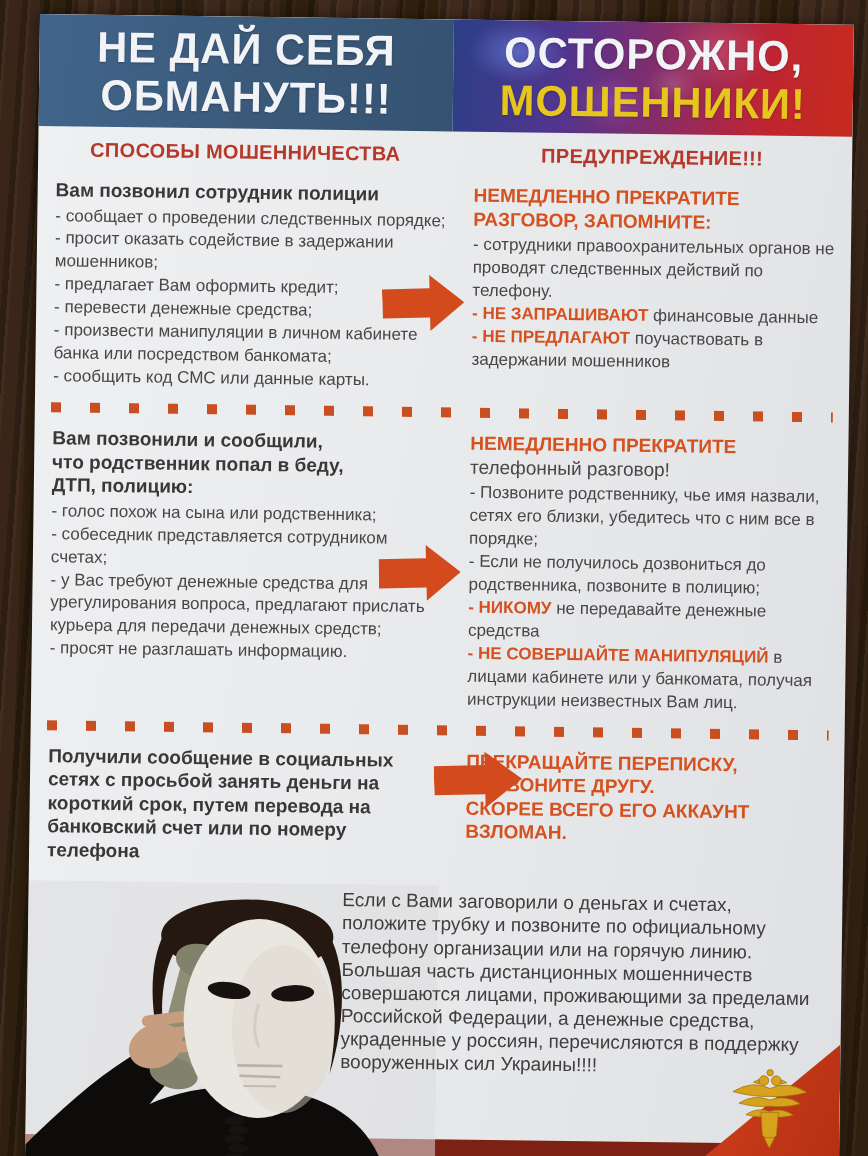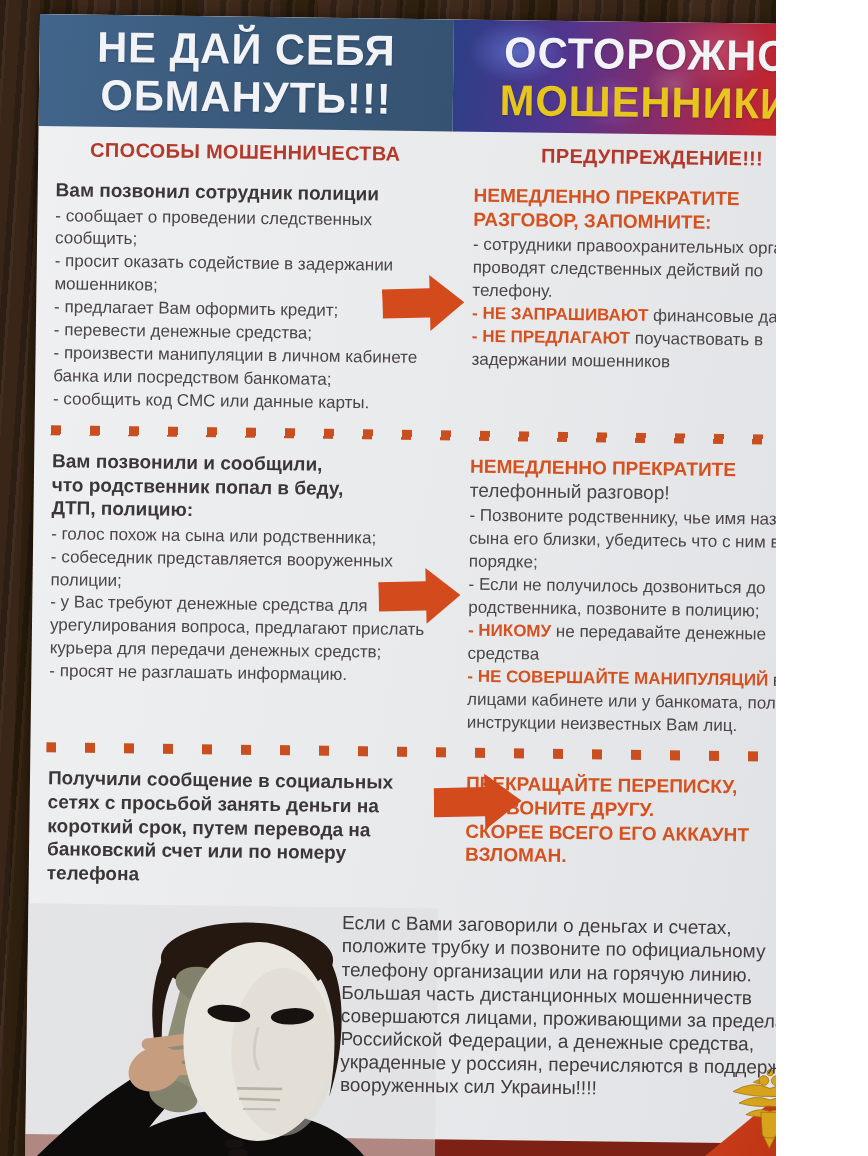--- a/index.html
+++ b/index.html
@@ -1,20 +1,20 @@
 <!DOCTYPE html>
 <html><head>
 <meta charset="utf-8">
 <style>
   * { margin:0; padding:0; box-sizing:border-box; }
   html,body { width:868px; height:1156px; }
   body { font-family:"Liberation Sans", sans-serif; }
 
   .scene {
-    position:relative; width:776px; height:1156px; overflow:hidden;
+    position:relative; width:868px; height:1156px; overflow:hidden;
     background:
       repeating-linear-gradient(94deg, rgba(0,0,0,.22) 0 6px, rgba(255,255,255,.03) 6px 9px, rgba(0,0,0,0) 9px 22px),
       repeating-linear-gradient(92deg, #3a2619 0 40px, #30200f 40px 78px, #402a1c 78px 120px),
       #34231a;
   }
 
   .flyer {
     position:absolute; left:40px; top:14px; width:814px; height:1172px;
     transform:rotate(0.75deg); transform-origin:0 0; overflow:hidden;
     background:linear-gradient(100deg, #eff0f2 0%, #e8e9eb 55%, #dfe0e3 100%);
@@ -97,21 +97,21 @@
 
     <div class="headings">
       <div class="h-left">СПОСОБЫ МОШЕННИЧЕСТВА</div>
       <div class="h-right">ПРЕДУПРЕЖДЕНИЕ!!!</div>
     </div>
 
     <div class="sec-row">
       <div class="col-l">
         <div class="sec-title"><span class="seg-b">Вам позвонил сотрудник полиции</span></div>
         <div class="sec-items">
-            <div class="sec-item"><span class="seg-n">- сообщает о проведении следственных сообщить;</span></div>
+            <div class="sec-item"><span class="seg-n">- сообщает о проведении следственных порядке;</span></div>
             <div class="sec-item"><span class="seg-n">- просит оказать содействие в задержании мошенников;</span></div>
             <div class="sec-item"><span class="seg-n">- предлагает Вам оформить кредит;</span></div>
             <div class="sec-item"><span class="seg-n">- перевести денежные средства;</span></div>
             <div class="sec-item"><span class="seg-n">- произвести манипуляции в личном кабинете банка или посредством банкомата;</span></div>
             <div class="sec-item"><span class="seg-n">- сообщить код СМС или данные карты.</span></div>
           </div>
       </div>
       <div class="arrow arrow-1"></div>
       <div class="col-r">
         <div class="sec-title"><span class="seg-a">НЕМЕДЛЕННО ПРЕКРАТИТЕ
@@ -126,31 +126,31 @@
 
     <div class="divider"></div>
 
     <div class="sec-row">
       <div class="col-l">
         <div class="sec-title"><span class="seg-b">Вам позвонили и сообщили,
 что родственник попал в беду,
 ДТП, полицию:</span></div>
         <div class="sec-items">
             <div class="sec-item"><span class="seg-n">- голос похож на сына или родственника;</span></div>
-            <div class="sec-item"><span class="seg-n">- собеседник представляется вооруженных полиции;</span></div>
+            <div class="sec-item"><span class="seg-n">- собеседник представляется сотрудником счетах;</span></div>
             <div class="sec-item"><span class="seg-n">- у Вас требуют денежные средства для урегулирования вопроса, предлагают прислать курьера для передачи денежных средств;</span></div>
             <div class="sec-item"><span class="seg-n">- просят не разглашать информацию.</span></div>
           </div>
       </div>
       <div class="arrow arrow-2"></div>
       <div class="col-r">
         <div class="sec-title"><span class="seg-a">НЕМЕДЛЕННО ПРЕКРАТИТЕ
 </span><span class="seg-n">телефонный разговор!</span></div>
         <div class="sec-items">
-            <div class="sec-item"><span class="seg-n">- Позвоните родственнику, чье имя назвали, сына его близки, убедитесь что с ним все в порядке;</span></div>
+            <div class="sec-item"><span class="seg-n">- Позвоните родственнику, чье имя назвали, сетях его близки, убедитесь что с ним все в порядке;</span></div>
             <div class="sec-item"><span class="seg-n">- Если не получилось дозвониться до родственника, позвоните в полицию;</span></div>
             <div class="sec-item"><span class="seg-a">- НИКОМУ</span><span class="seg-n"> не передавайте денежные средства</span></div>
             <div class="sec-item"><span class="seg-a">- НЕ СОВЕРШАЙТЕ МАНИПУЛЯЦИЙ</span><span class="seg-n"> в лицами кабинете или у банкомата, получая инструкции неизвестных Вам лиц.</span></div>
           </div>
       </div>
     </div>
 
     <div class="divider"></div>
 
     <div class="sec-row">

